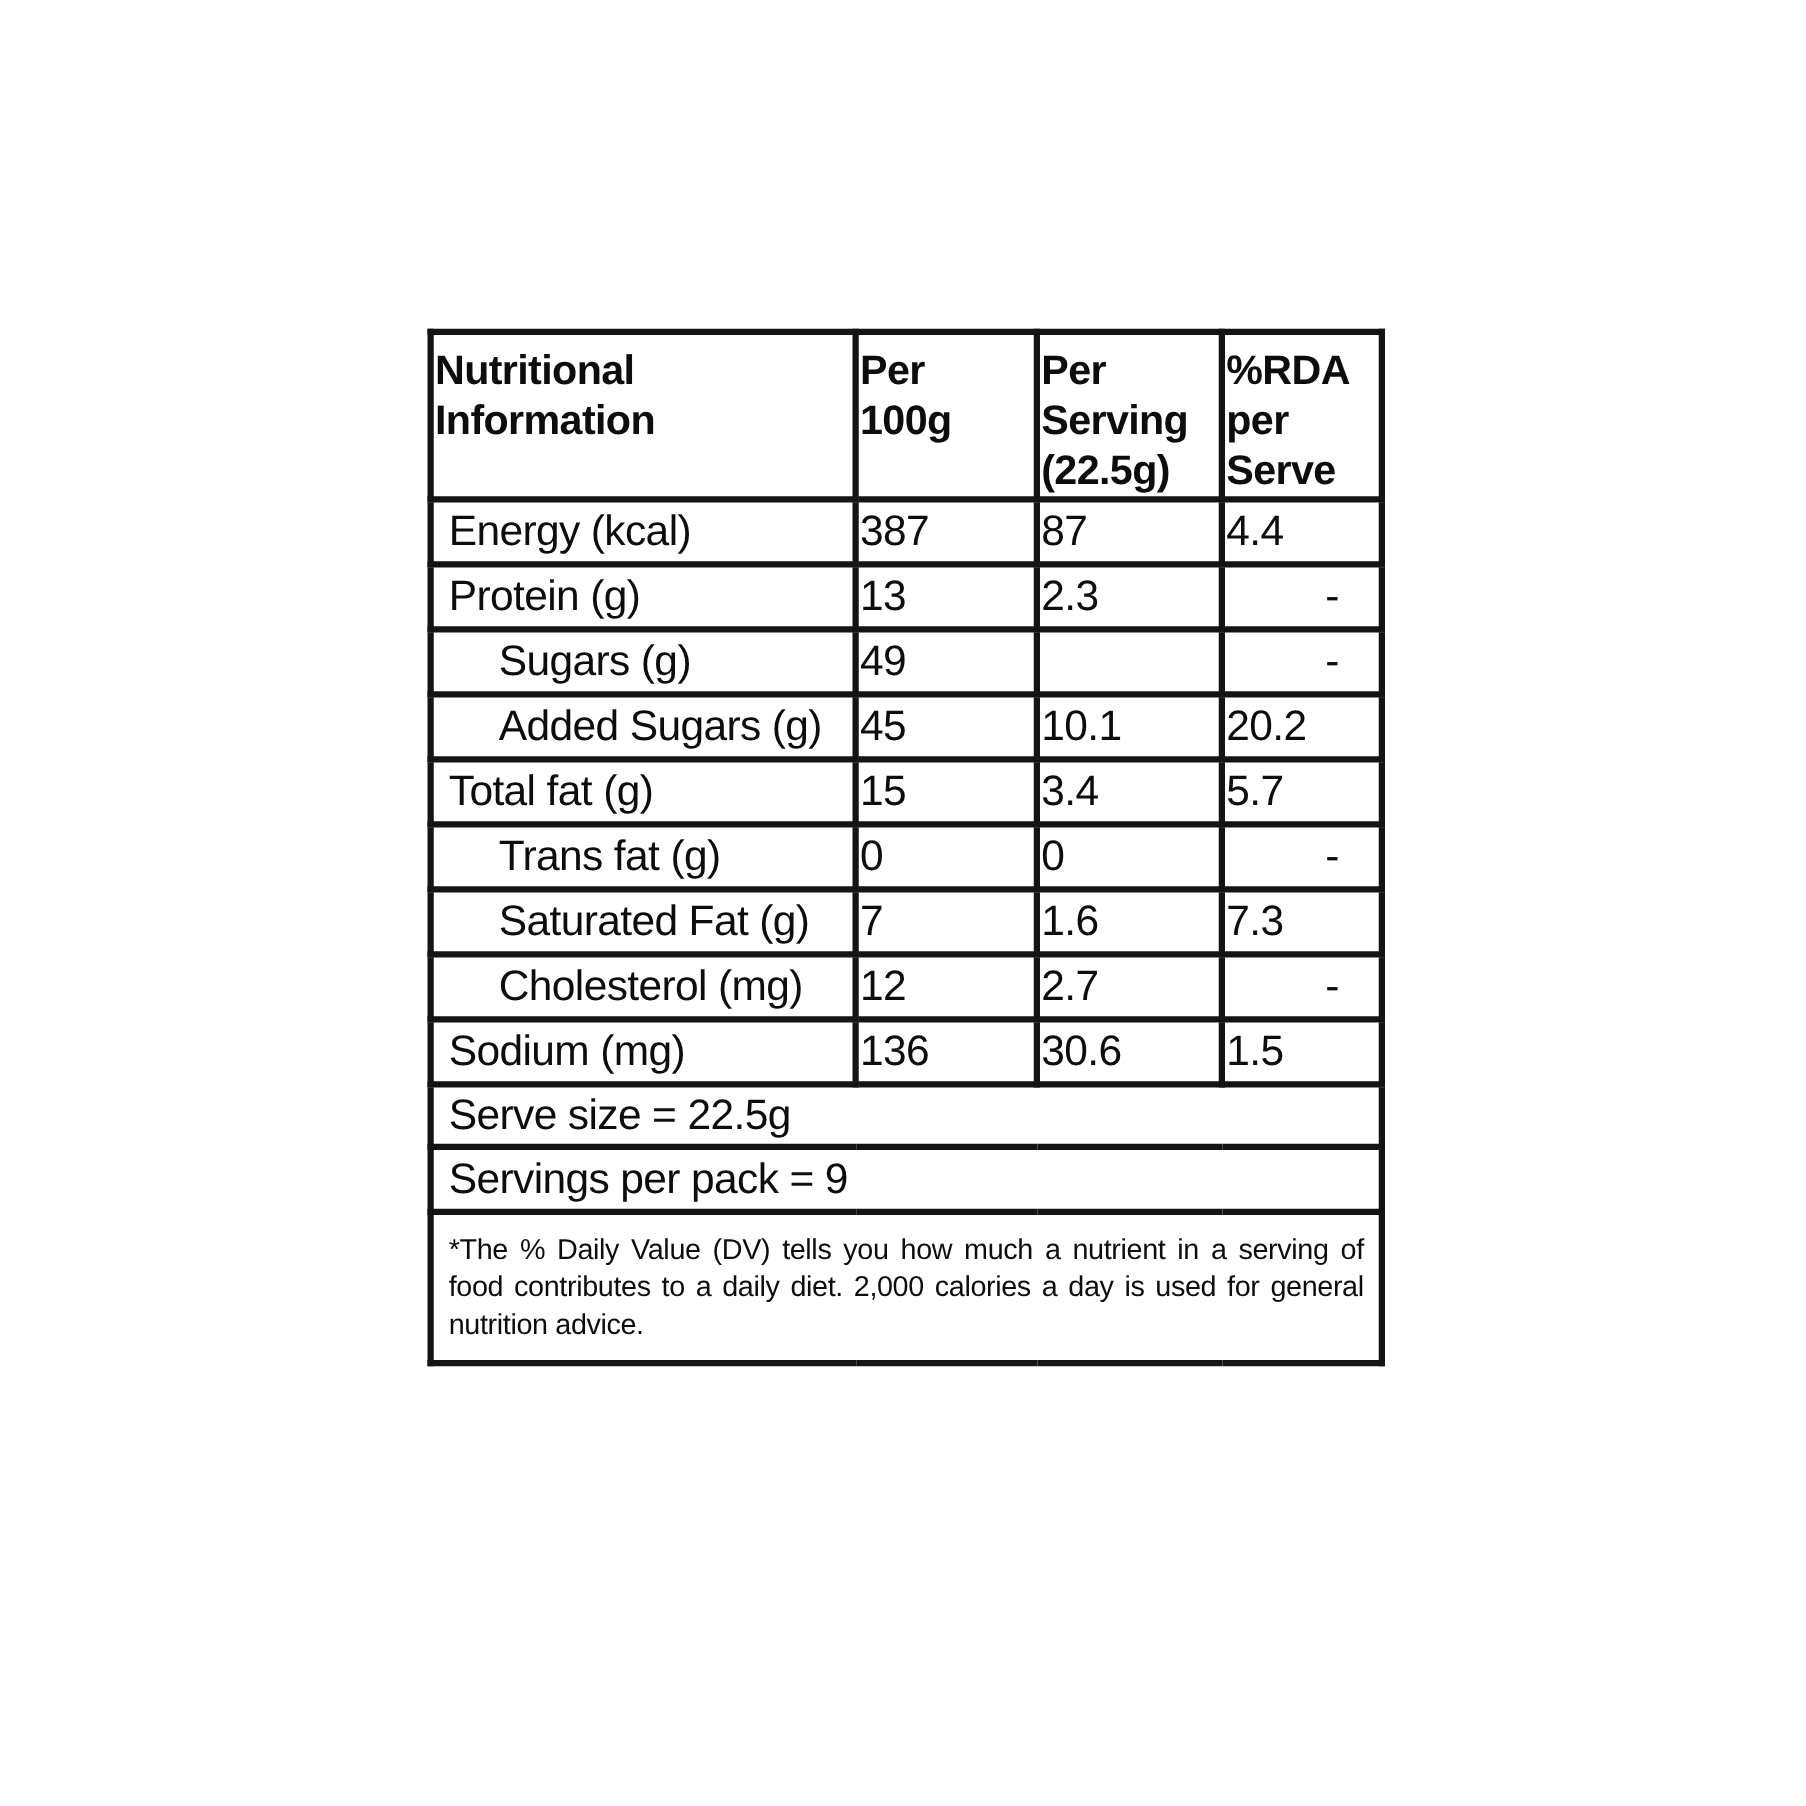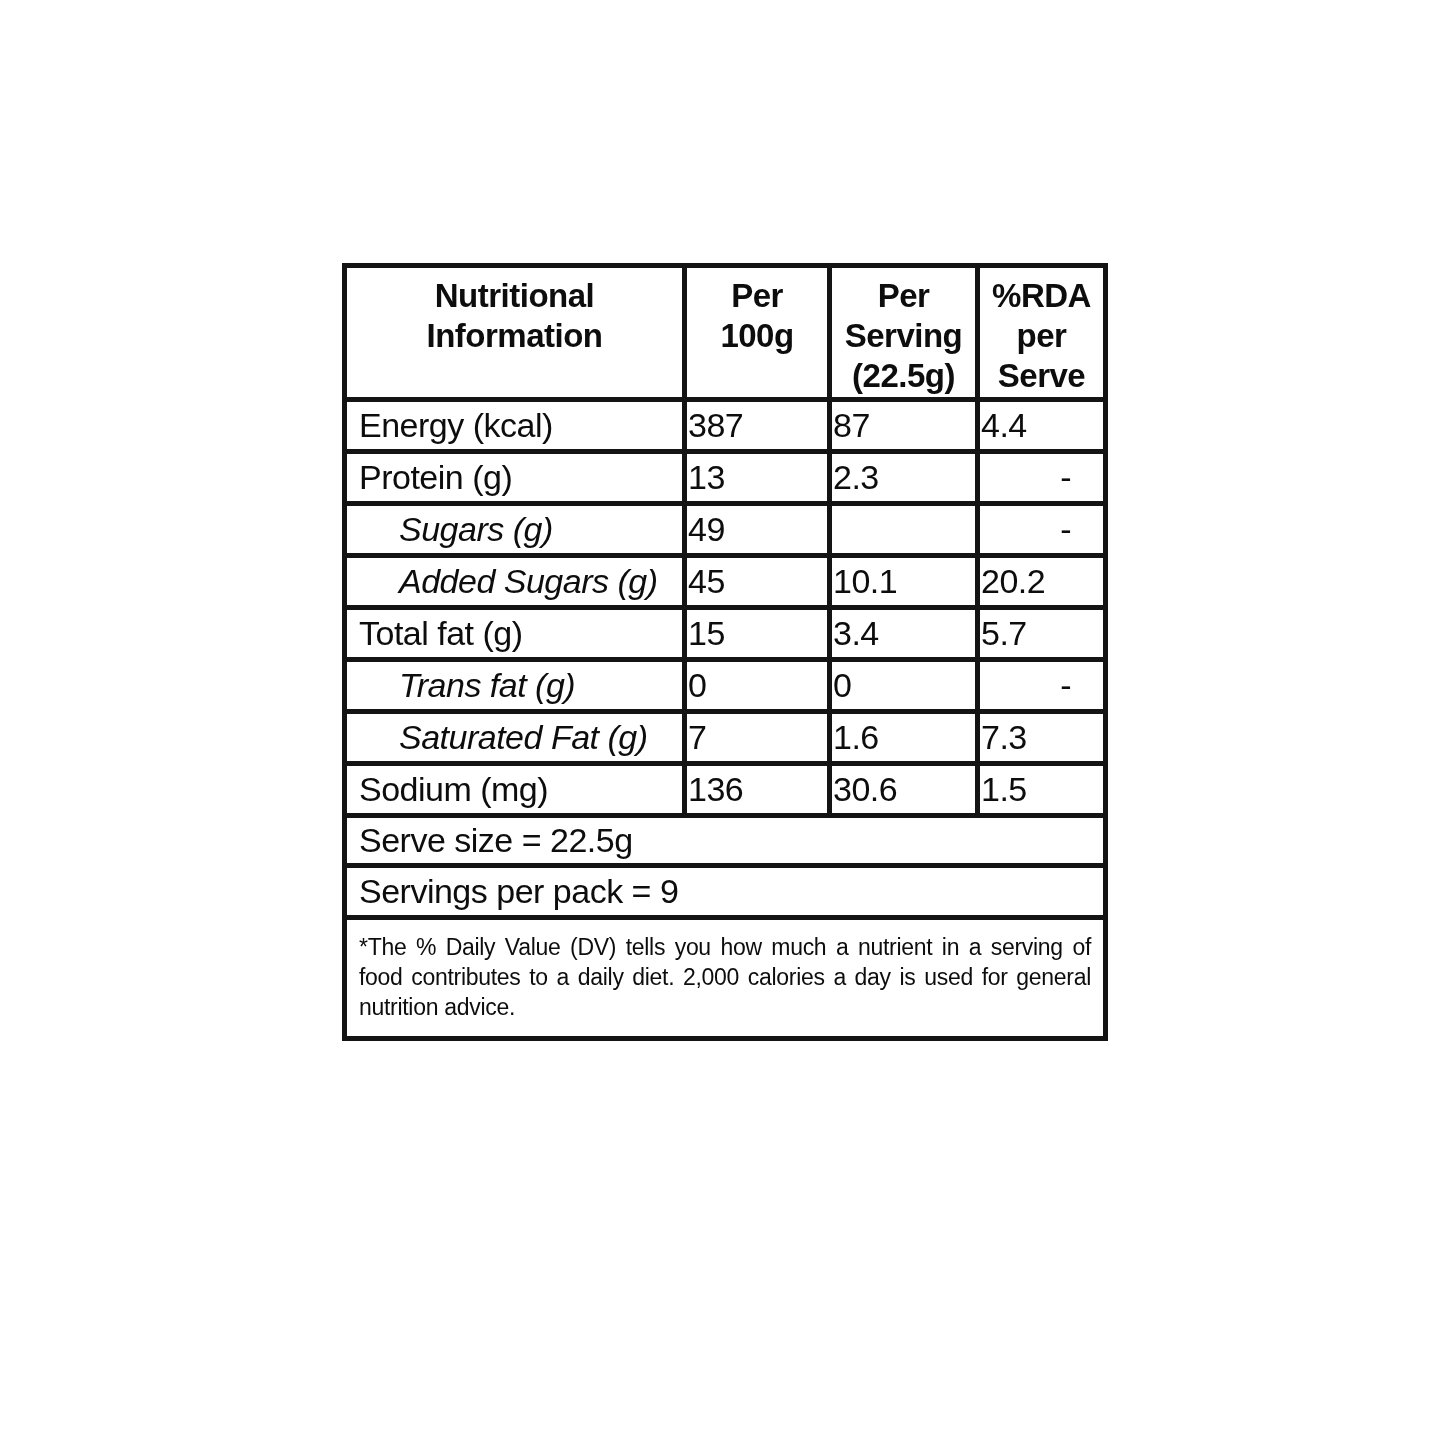--- a/index.html
+++ b/index.html
@@ -37,41 +37,40 @@
     box-sizing: border-box;
   }
   
   tr.header-row {
     height: 132px;
   }
   th.col-head {
     font-weight: 700;
     font-size: 33px;
     line-height: 40px;
-    text-align: center;
+    text-align: left;
     vertical-align: top;
     padding-top: 8px;
     white-space: pre-line;
     letter-spacing: -0.5px;
   }
   
   tr.nutrient-row {
     height: 52px;
   }
   td.label {
     text-align: left;
     vertical-align: middle;
     font-size: 34px;
     padding-left: 12px;
     letter-spacing: -0.5px;
     white-space: nowrap;
   }
   td.label.indent {
     padding-left: 52px;
-    font-style: italic;
   }
   td.num {
     text-align: left;
     vertical-align: middle;
     font-size: 34px;
     letter-spacing: -0.5px;
   }
   td.num.dash {
     text-align: right;
     padding-right: 32px;
@@ -166,20 +165,26 @@
     <td class="num dash">-</td>
   </tr>
 
   <tr class="nutrient-row">
     <td class="label indent">Saturated Fat (g)</td>
     <td class="num">7</td>
     <td class="num">1.6</td>
     <td class="num">7.3</td>
   </tr>
 
+  <tr class="nutrient-row">
+    <td class="label indent">Cholesterol (mg)</td>
+    <td class="num">12</td>
+    <td class="num">2.7</td>
+    <td class="num dash">-</td>
+  </tr>
 
   <tr class="nutrient-row">
     <td class="label">Sodium (mg)</td>
     <td class="num">136</td>
     <td class="num">30.6</td>
     <td class="num">1.5</td>
   </tr>
 </tbody>
       <tbody>
         <tr class="serve-row">

